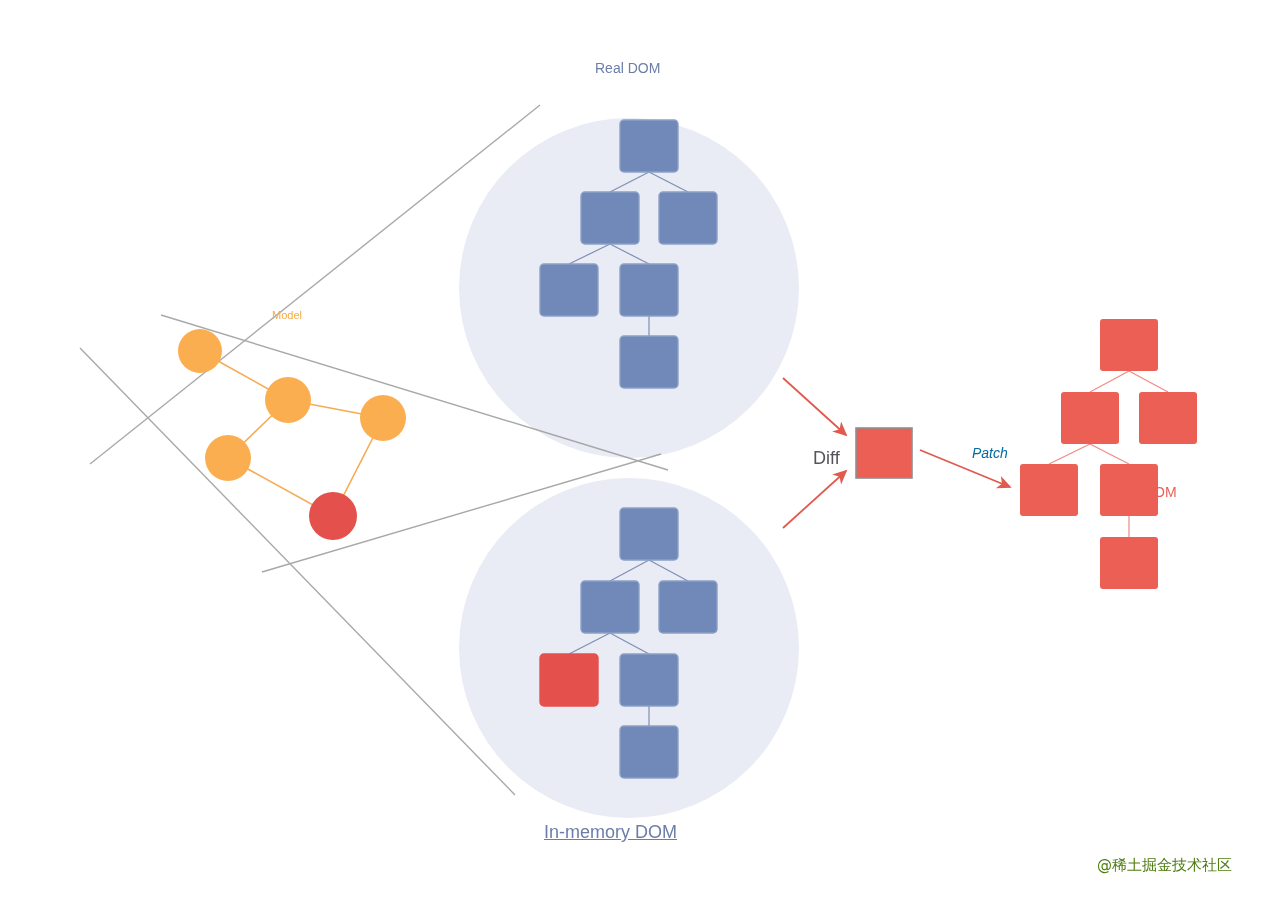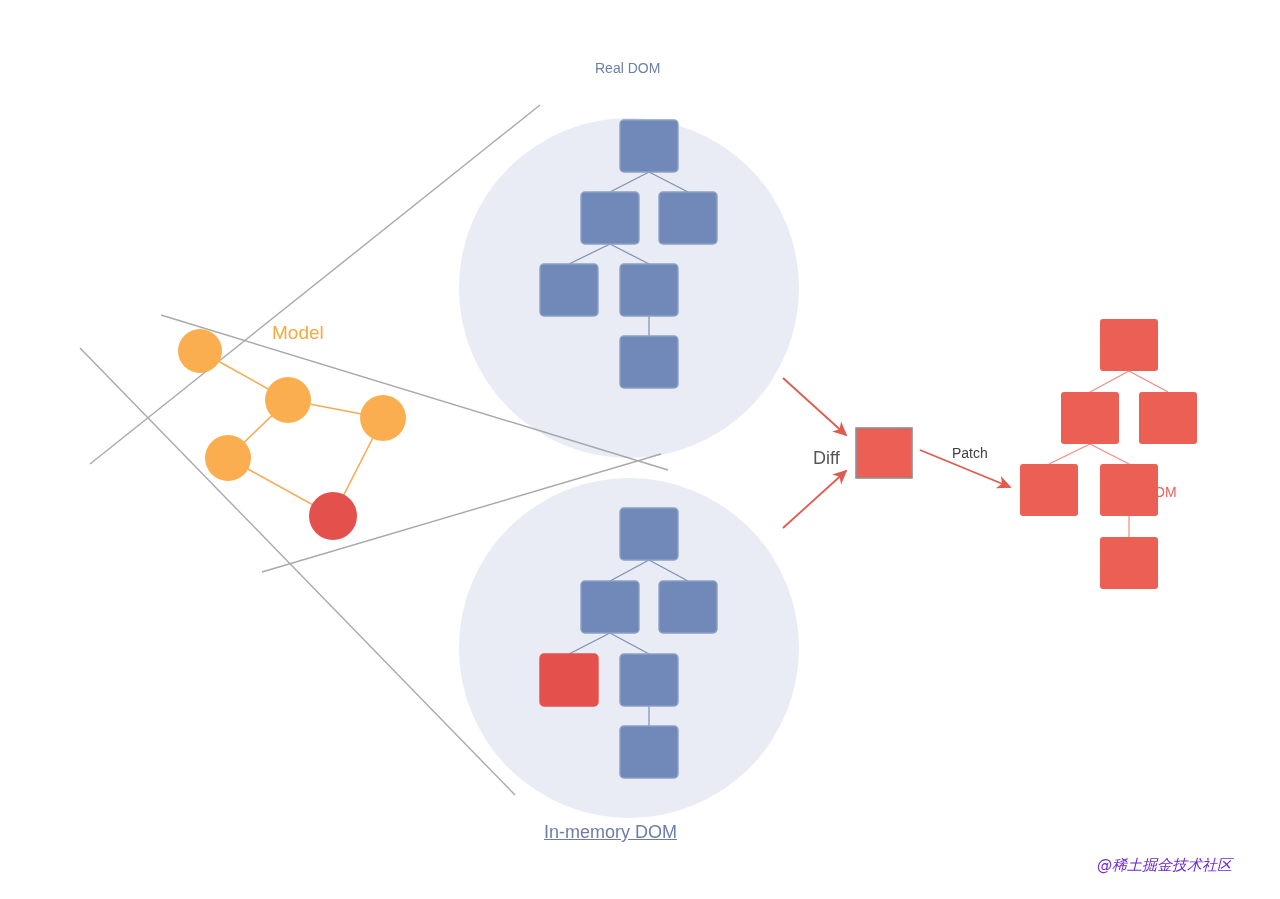--- a/index.html
+++ b/index.html
@@ -39,50 +39,50 @@
     top: 60px;
   }
   .lbl-inmem {
     font-size: 18px;
     color: #6c7ea8;
     left: 544px;
     top: 822px;
     text-decoration: underline;
   }
   .lbl-model {
-    font-size: 19px;
+    font-size: 11px;
     color: #f5a93f;
     left: 272px;
-    top: 322px;
+    top: 309px;
   }
   .lbl-dom {
     font-size: 14px;
     color: #eb5f55;
     left: 1144px;
     top: 484px;
   }
   .lbl-diff {
     font-size: 18px;
     color: #55565a;
     left: 813px;
     top: 448px;
   }
   .lbl-patch {
     font-size: 14px;
-    color: #404040;
-    left: 952px;
+    color: #0369a1;
+    left: 972px;
     top: 445px;
+    font-style: italic;
   }
   .lbl-watermark {
     font-size: 15px;
-    color: #6d28d9;
+    color: #4d7c0f;
     left: 1097px;
     top: 856px;
     font-family: "DejaVu Sans", sans-serif;
-    font-style: italic;
   }
 </style>
 </head>
 <body>
 
 <div id="stage">
 
   <svg viewBox="0 0 1280 899">
     <defs>
       <marker id="arrowRed" markerWidth="9" markerHeight="9" refX="7" refY="4.5" orient="auto">

